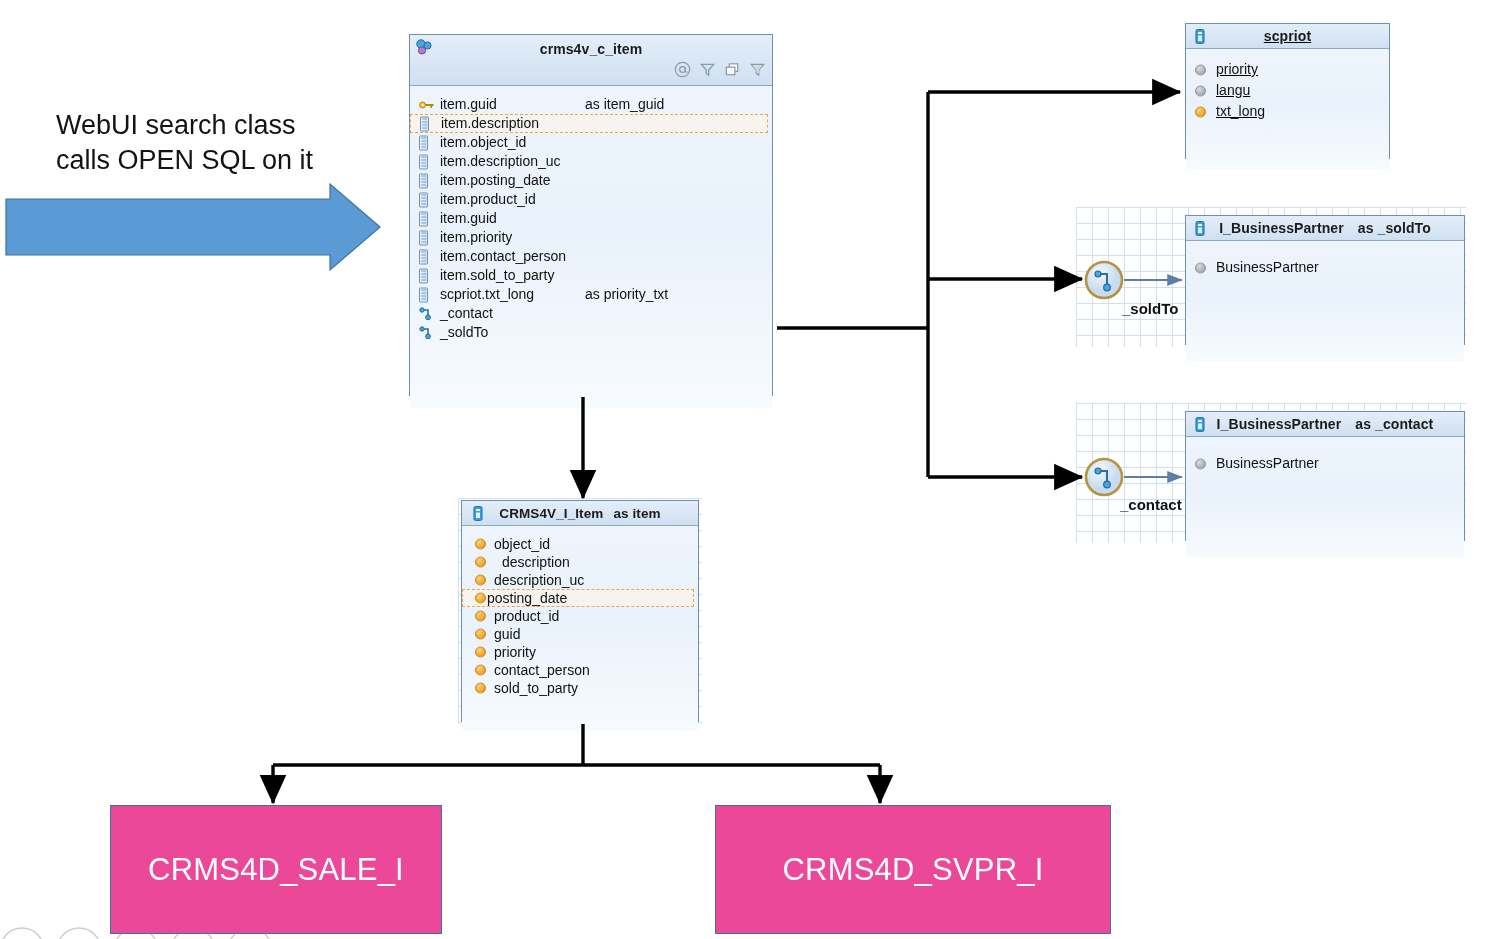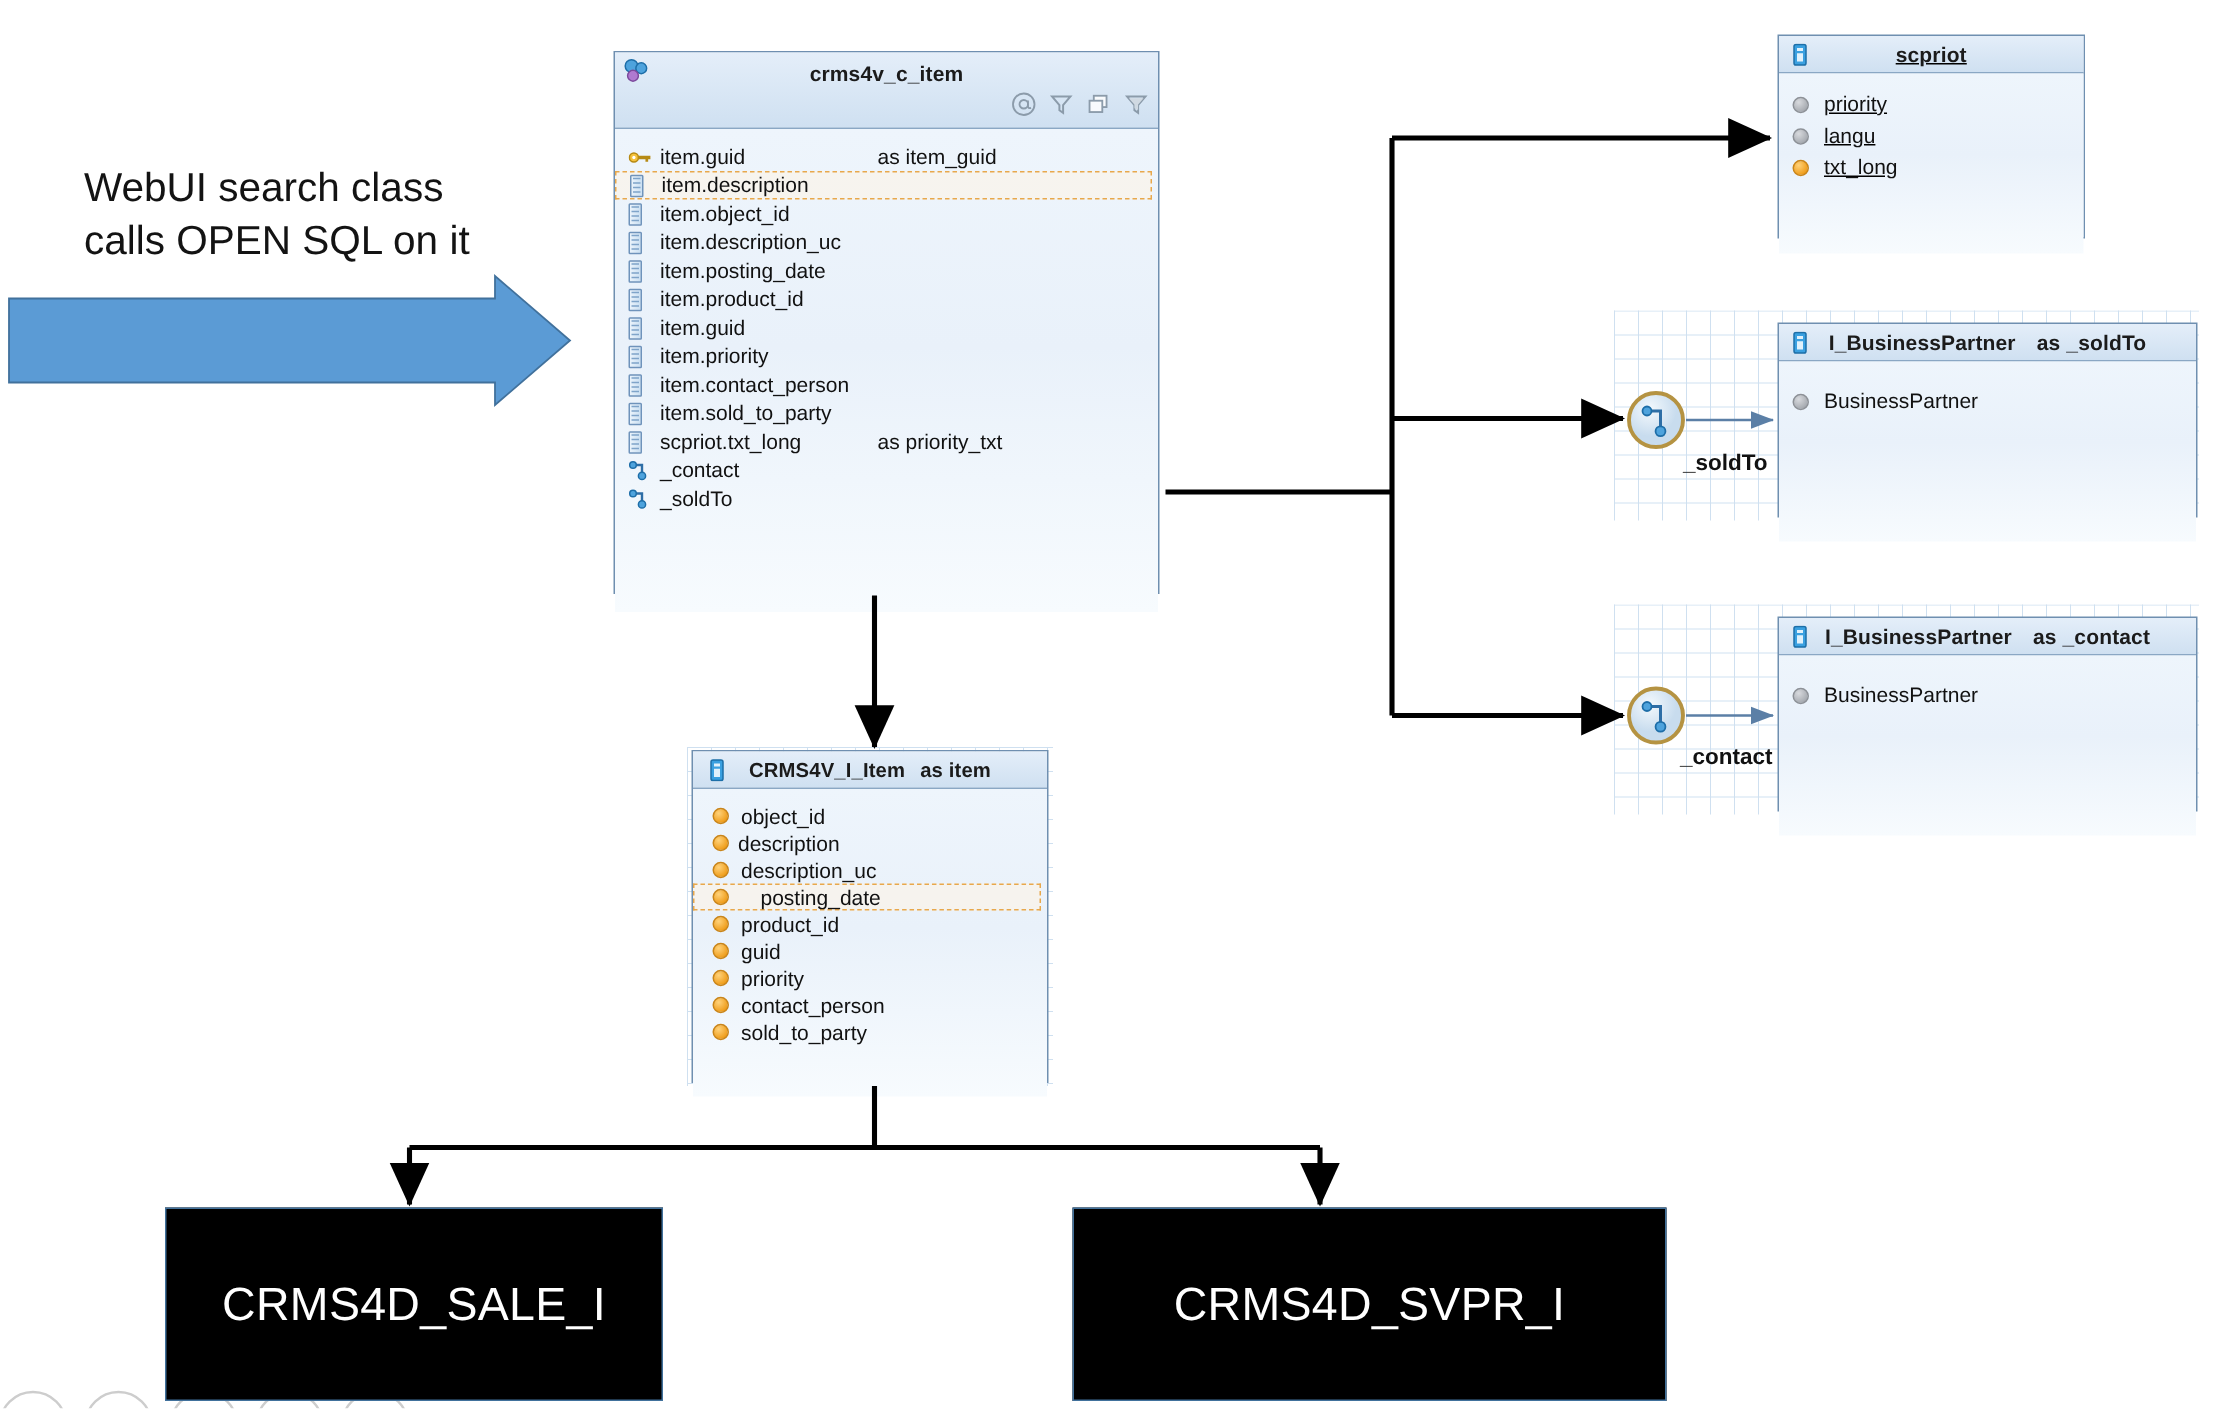--- a/index.html
+++ b/index.html
@@ -71,21 +71,21 @@
   
   .spheres{position:absolute;left:5px;top:4px;width:18px;height:16px;}
 
   
   .tools{position:absolute;right:6px;top:26px;display:flex;gap:8px;align-items:center;}
   .tools .t{width:17px;height:17px;opacity:.85;}
 
   
   .bluebox{
     position:absolute;
-    background:#000000;
+    background:#ec4899;
     border:1px solid #41719c;
     box-sizing:border-box;
     display:flex;align-items:center;justify-content:center;
     color:#ffffff;font-size:31px;letter-spacing:.2px;
     font-family:"Liberation Sans", sans-serif;
   }
 
   
   .note{
     position:absolute;left:56px;top:108px;width:330px;
@@ -292,29 +292,29 @@
         <rect x="4" y="6.5" width="4" height="5.5" fill="#ffffff" opacity=".85"></rect>
       </svg>
       <span class="title" style="font-size:13.5px;">CRMS4V_I_Item</span>
       <span class="title alias" style="font-size:13.5px;margin-left:10px;">as item</span>
     </div>
     <div class="body" style="height:196px;padding-top:9px;">
       <div class="field" style="height:18px;line-height:18px;padding-left:32px;">
         <span class="ic ic-dot-o" style="left:13px;"></span>
         <span>object_id</span>
       </div>
-      <div class="field" style="height:18px;line-height:18px;padding-left:30px;">
+      <div class="field" style="height:18px;line-height:18px;padding-left:40px;">
         <span class="ic ic-dot-o" style="left:13px;"></span>
         <span>description</span>
       </div>
       <div class="field" style="height:18px;line-height:18px;padding-left:32px;">
         <span class="ic ic-dot-o" style="left:13px;"></span>
         <span>description_uc</span>
       </div>
-      <div class="field sel" style="height:18px;line-height:16px;padding-left:44px;width:232px;">
+      <div class="field sel" style="height:18px;line-height:16px;padding-left:24px;width:232px;">
         <span class="ic ic-dot-o" style="left:12px;"></span>
         <span>posting_date</span>
       </div>
       <div class="field" style="height:18px;line-height:18px;padding-left:32px;">
         <span class="ic ic-dot-o" style="left:13px;"></span>
         <span>product_id</span>
       </div>
       <div class="field" style="height:18px;line-height:18px;padding-left:32px;">
         <span class="ic ic-dot-o" style="left:13px;"></span>
         <span>guid</span>

